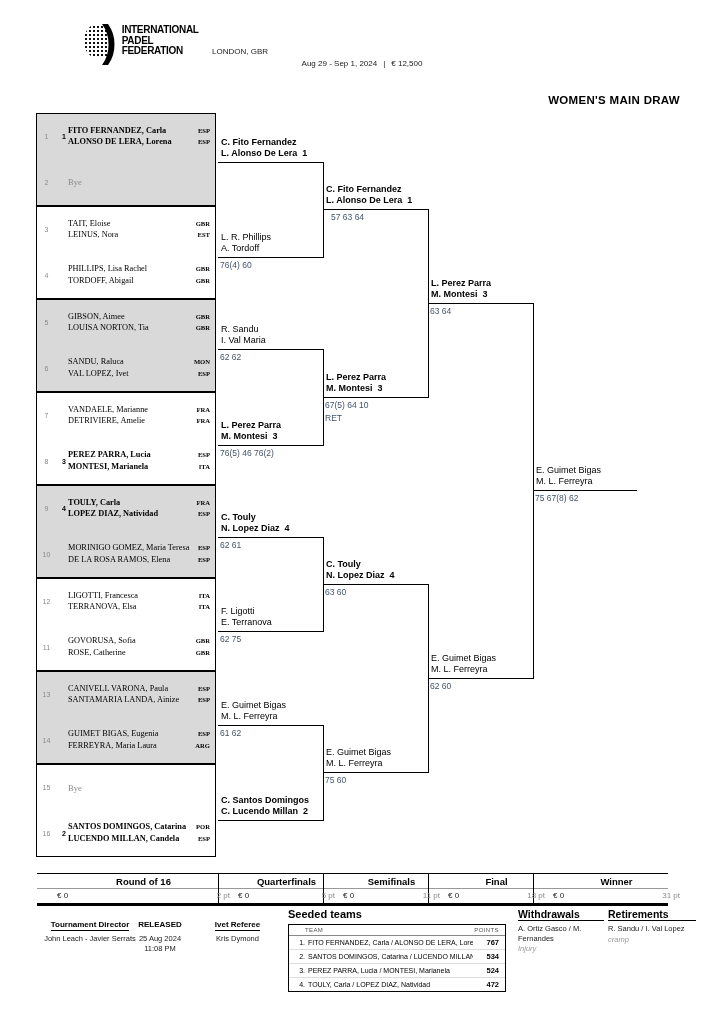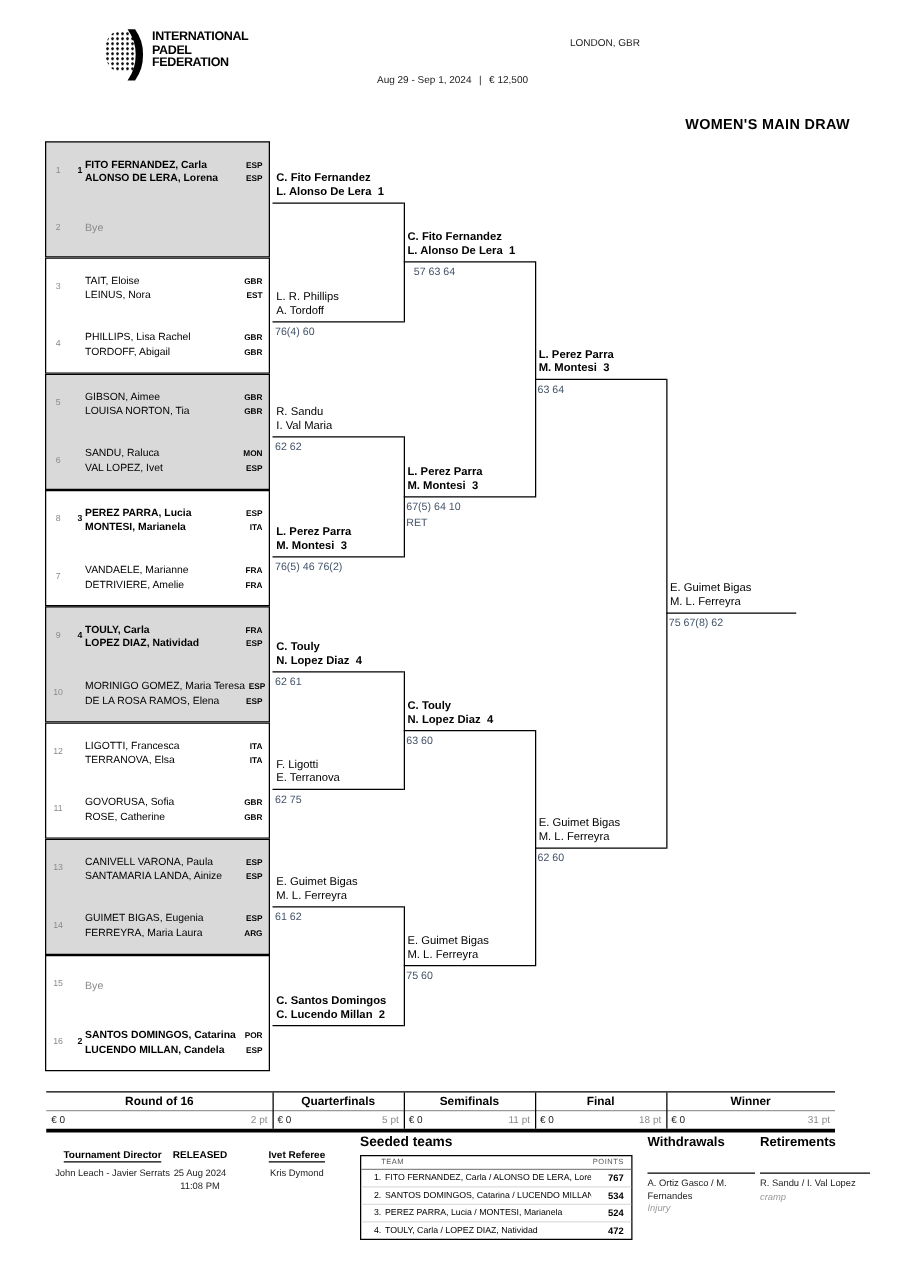--- a/index.html
+++ b/index.html
@@ -7,53 +7,53 @@
         font-family:"Liberation Sans","DejaVu Sans",sans-serif;color:#000;}
 
   
   .logo{position:absolute;left:84px;top:24px;display:flex;align-items:center;}
   .logo-ball{width:24px;height:32px;background-image:radial-gradient(#111 1px,transparent 1.2px);
              background-size:4px 4px;border-radius:45% 10% 10% 45%/50% 20% 20% 50%;}
   .logo-paren{font-size:44px;line-height:34px;font-weight:bold;margin-left:-6px;margin-right:5px;}
   .logo-text{font-weight:bold;font-size:10px;line-height:10.5px;letter-spacing:-0.3px;}
   .t-title{position:absolute;left:212px;top:26px;width:300px;text-align:center;font-weight:bold;
            font-size:15px;letter-spacing:.4px;}
-  .t-sub{position:absolute;left:212px;top:30px;width:300px;text-align:right;font-size:8px;color:#222;}
+  .t-sub{position:absolute;left:212px;top:47px;width:300px;text-align:left;font-size:8px;color:#222;}
   .t-dates{position:absolute;left:212px;top:59px;width:300px;text-align:center;font-size:8px;color:#222;}
   .t-dates span{margin:0 3px;}
   .draw-title{position:absolute;right:44px;top:94px;font-size:11.5px;font-weight:bold;letter-spacing:.3px;}
 
   
   .draw{position:absolute;left:36px;top:113px;width:180px;height:744px;}
   .block{position:absolute;left:0;width:180px;height:93px;border:1px solid #000;box-sizing:border-box;background:#fff;}
   .block.shaded{background:#D9D9D9;}
   .row{height:45.5px;display:flex;align-items:center;}
   .pos{width:19px;text-align:center;font-size:7px;color:#8a8a8a;flex:none;}
   .seedcol{width:10px;text-align:right;font-size:7px;font-weight:bold;flex:none;padding-right:2px;}
-  .names{flex:1;display:flex;flex-direction:column;gap:1px;padding-right:5px;min-width:0;}
+  .names{flex:1;display:flex;flex-direction:column;gap:1px;padding-right:5px;min-width:0;font-family:Liberation Serif, serif;}
   .nline{display:flex;justify-content:space-between;align-items:baseline;}
   .pname{font-size:8.3px;line-height:10.5px;white-space:nowrap;}
   .bold-team .pname{font-weight:bold;}
   .ctry{font-size:6.6px;font-weight:bold;margin-left:3px;flex:none;}
   .bye{font-size:8.5px;color:#8a8a8a;}
 
   
   .m-line{position:absolute;height:1px;background:#000;}
   .v-conn{position:absolute;width:1px;background:#000;}
   .m-label{position:absolute;font-size:9px;line-height:11px;white-space:nowrap;}
   .m-label.bold{font-weight:bold;}
   .m-label .seed{margin-left:5px;font-weight:bold;}
   .m-score{position:absolute;font-size:8.5px;color:#44546A;white-space:nowrap;}
 
   
   .bar-line-top{position:absolute;left:37px;top:873px;width:631px;height:1px;background:#000;}
   .bar-line-mid{position:absolute;left:37px;top:888px;width:631px;height:1px;background:#999;}
   .bar-line-bot{position:absolute;left:37px;top:903px;width:631px;height:3px;background:#000;}
   .bar-div{position:absolute;top:874px;height:29px;width:1px;background:#000;}
-  .bar-col{position:absolute;top:875px;height:44px;}
+  .bar-col{position:absolute;top:875px;height:44px;margin-left:16px;}
   .bar-head{text-align:center;font-weight:bold;font-size:9.5px;line-height:13px;}
   .bar-vals{display:flex;justify-content:space-between;padding:3px 4px 0 4px;font-size:8px;}
   .bar-prize{color:#222;}
   .bar-pts{color:#8a8a8a;}
 
   
   .f-block{position:absolute;text-align:center;}
   .f-label{font-weight:bold;font-size:8px;}
   .f-label.u{border-bottom:1px solid #000;padding-bottom:1px;display:inline-block;}
   .f-val{font-size:7.5px;margin-top:3px;color:#222;}
@@ -61,21 +61,21 @@
   .seeded-title{font-weight:bold;font-size:11px;margin-bottom:4px;}
   .steams{border:1.5px solid #000;width:218px;box-sizing:border-box;}
   .st-head{display:flex;justify-content:space-between;font-size:6px;color:#555;letter-spacing:.4px;
            padding:2px 6px 2px 16px;border-bottom:1px solid #888;}
   .st-row{display:flex;align-items:center;font-size:7px;padding:2px 6px;border-bottom:1px solid #ddd;}
   .st-row:last-child{border-bottom:none;}
   .st-rank{width:10px;text-align:right;margin-right:3px;flex:none;}
   .st-name{flex:1;white-space:nowrap;overflow:hidden;}
   .st-pts{width:26px;text-align:right;font-weight:bold;font-size:7.5px;flex:none;}
   .wr-block{position:absolute;top:908px;}
-  .wr-title{font-weight:bold;font-size:10.5px;border-bottom:1.5px solid #000;padding-bottom:18px;}
+  .wr-title{font-weight:bold;font-size:10.5px;border-bottom:1.5px solid #000;padding-bottom:0;}
   .wr-team{font-size:7.5px;margin-top:3px;line-height:9.5px;color:#222;}
   .wr-reason{font-size:7.5px;font-style:italic;color:#999;margin-top:1px;}
 </style>
 </head>
 <body>
 
 <div class="page">
 
   <div class="logo">
     <div class="logo-ball"></div>
@@ -174,45 +174,45 @@
             </div>
           <div class="nline">
               <span class="pname">VAL LOPEZ, Ivet</span>
               <span class="ctry">ESP</span>
             </div>
         </div>
       </div>
     </div>
 
     <div class="block" style="top:279px">
+      <div class="row">
+        <div class="pos">7</div>
+        <div class="seedcol"></div>
+        <div class="names">
+          <div class="nline">
+              <span class="pname">VANDAELE, Marianne</span>
+              <span class="ctry">FRA</span>
+            </div>
+          <div class="nline">
+              <span class="pname">DETRIVIERE, Amelie</span>
+              <span class="ctry">FRA</span>
+            </div>
+        </div>
+      </div>
       <div class="row bold-team">
         <div class="pos">8</div>
         <div class="seedcol">3</div>
         <div class="names">
           <div class="nline">
               <span class="pname">PEREZ PARRA, Lucia</span>
               <span class="ctry">ESP</span>
             </div>
           <div class="nline">
               <span class="pname">MONTESI, Marianela</span>
               <span class="ctry">ITA</span>
-            </div>
-        </div>
-      </div>
-      <div class="row">
-        <div class="pos">7</div>
-        <div class="seedcol"></div>
-        <div class="names">
-          <div class="nline">
-              <span class="pname">VANDAELE, Marianne</span>
-              <span class="ctry">FRA</span>
-            </div>
-          <div class="nline">
-              <span class="pname">DETRIVIERE, Amelie</span>
-              <span class="ctry">FRA</span>
             </div>
         </div>
       </div>
     </div>
 
     <div class="block shaded" style="top:372px">
       <div class="row bold-team">
         <div class="pos">9</div>
         <div class="seedcol">4</div>
         <div class="names">

